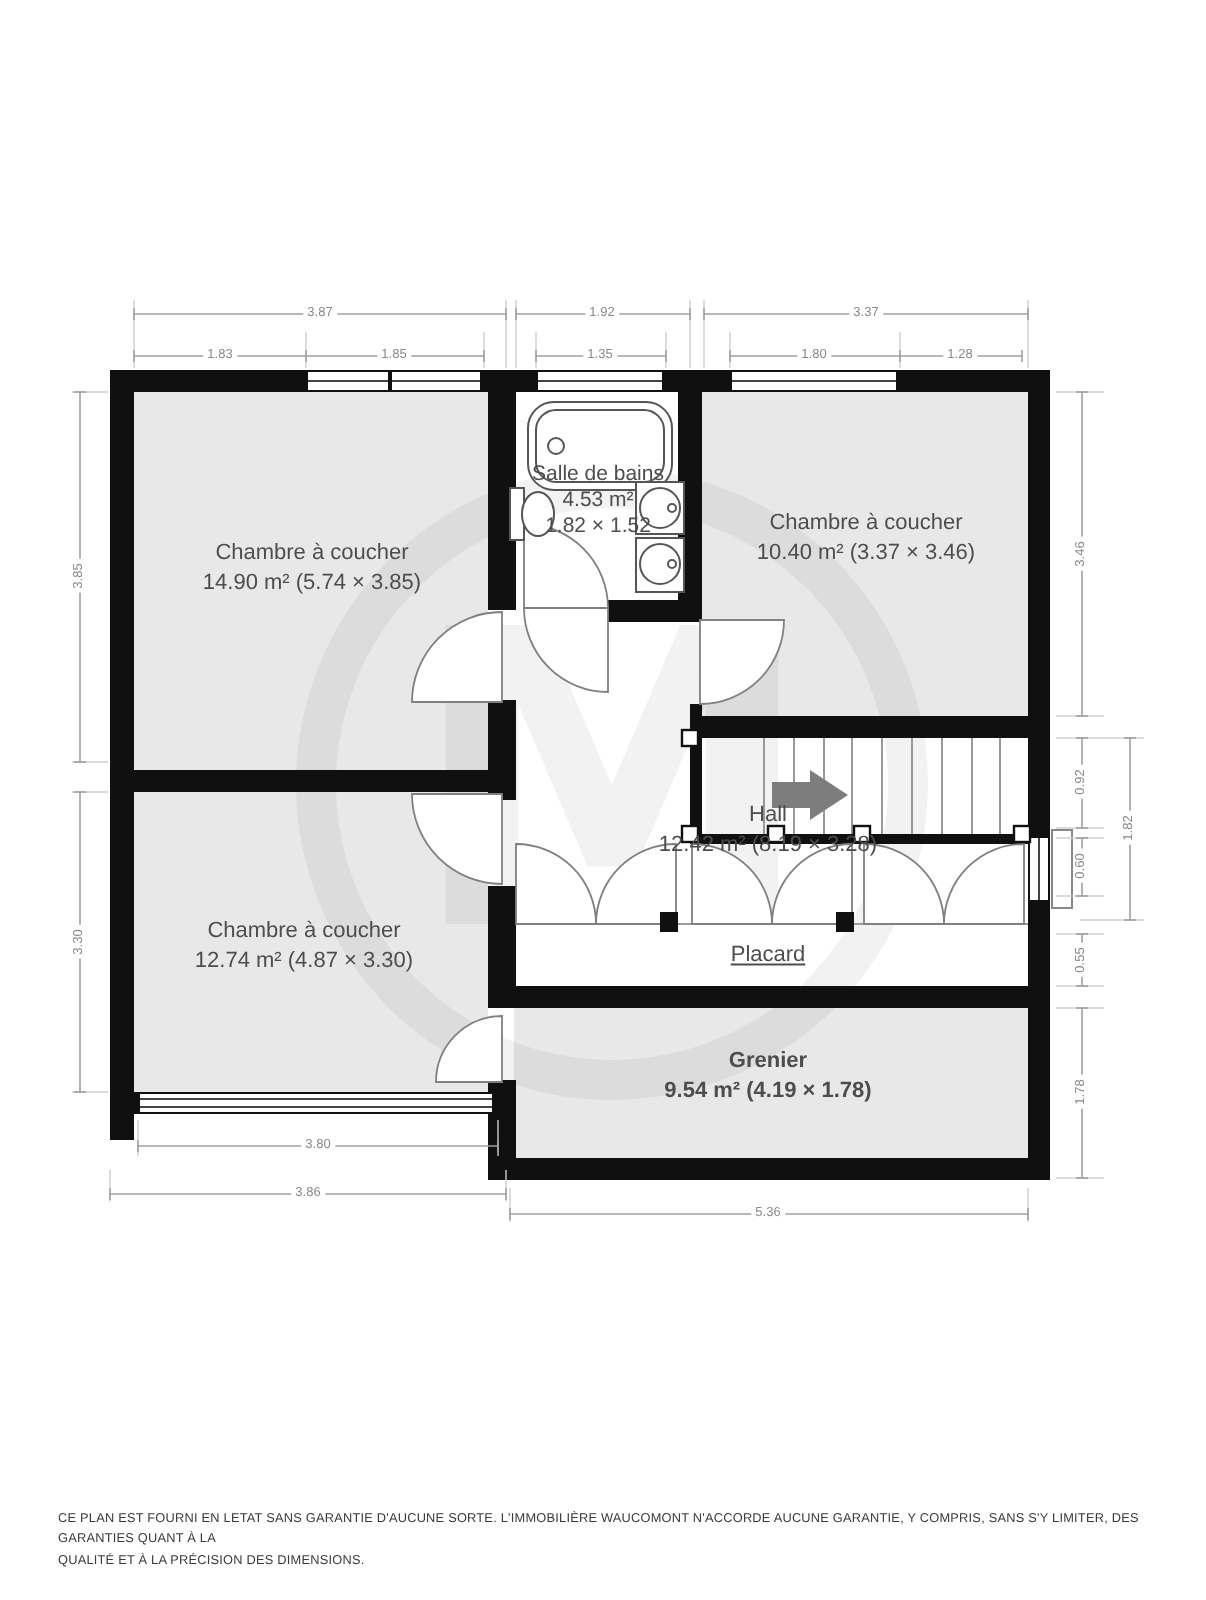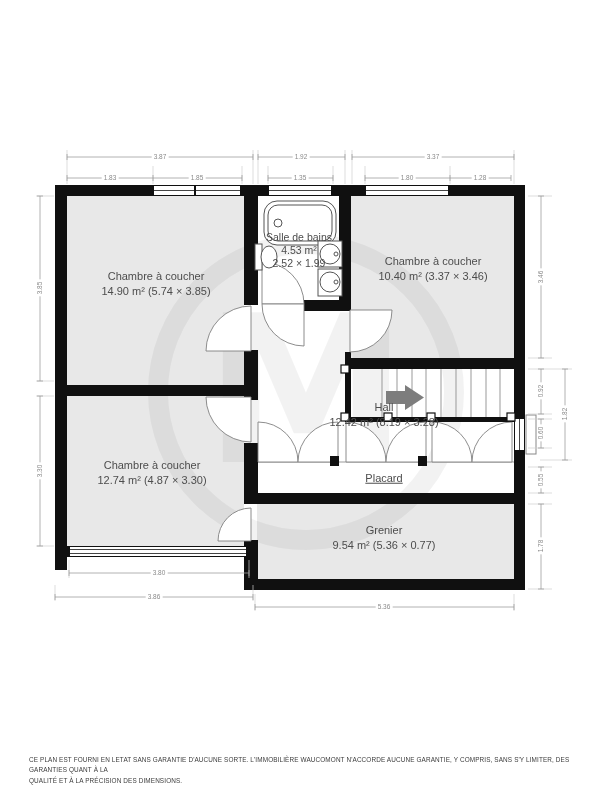--- a/index.html
+++ b/index.html
@@ -249,40 +249,40 @@
   </g>
 </svg>
 
 <div class="room-label" style="left:156px;top:284px;">
   <div>Chambre à coucher</div>
   <div>14.90 m² (5.74 × 3.85)</div>
 </div>
 <div class="room-label small" style="left:299px;top:250px;">
   <div>Salle de bains</div>
   <div>4.53 m²</div>
-  <div>2.52 × 1.99</div>
+  <div>1.82 × 1.52</div>
 </div>
 <div class="room-label" style="left:433px;top:269px;">
   <div>Chambre à coucher</div>
   <div>10.40 m² (3.37 × 3.46)</div>
 </div>
 <div class="room-label" style="left:152px;top:473px;">
   <div>Chambre à coucher</div>
   <div>12.74 m² (4.87 × 3.30)</div>
 </div>
 <div class="room-label" style="left:384px;top:415px;">
   <div>Hall</div>
   <div>12.42 m² (8.19 × 3.28)</div>
 </div>
 <div class="room-label" style="left:384px;top:478px;text-decoration:underline;">
   <div>Placard</div>
 </div>
-<div class="room-label" style="left:384px;top:538px;">
+<div class="room-label" style="left:384px;top:538px;font-weight:bold;">
   <div>Grenier</div>
-  <div>9.54 m² (5.36 × 0.77)</div>
+  <div>9.54 m² (4.19 × 1.78)</div>
 </div>
 
 <div class="dim" style="left:160px;top:157px;">3.87</div>
 <div class="dim" style="left:301px;top:157px;">1.92</div>
 <div class="dim" style="left:433px;top:157px;">3.37</div>
 <div class="dim" style="left:110px;top:178px;">1.83</div>
 <div class="dim" style="left:197px;top:178px;">1.85</div>
 <div class="dim" style="left:300px;top:178px;">1.35</div>
 <div class="dim" style="left:407px;top:178px;">1.80</div>
 <div class="dim" style="left:480px;top:178px;">1.28</div>

